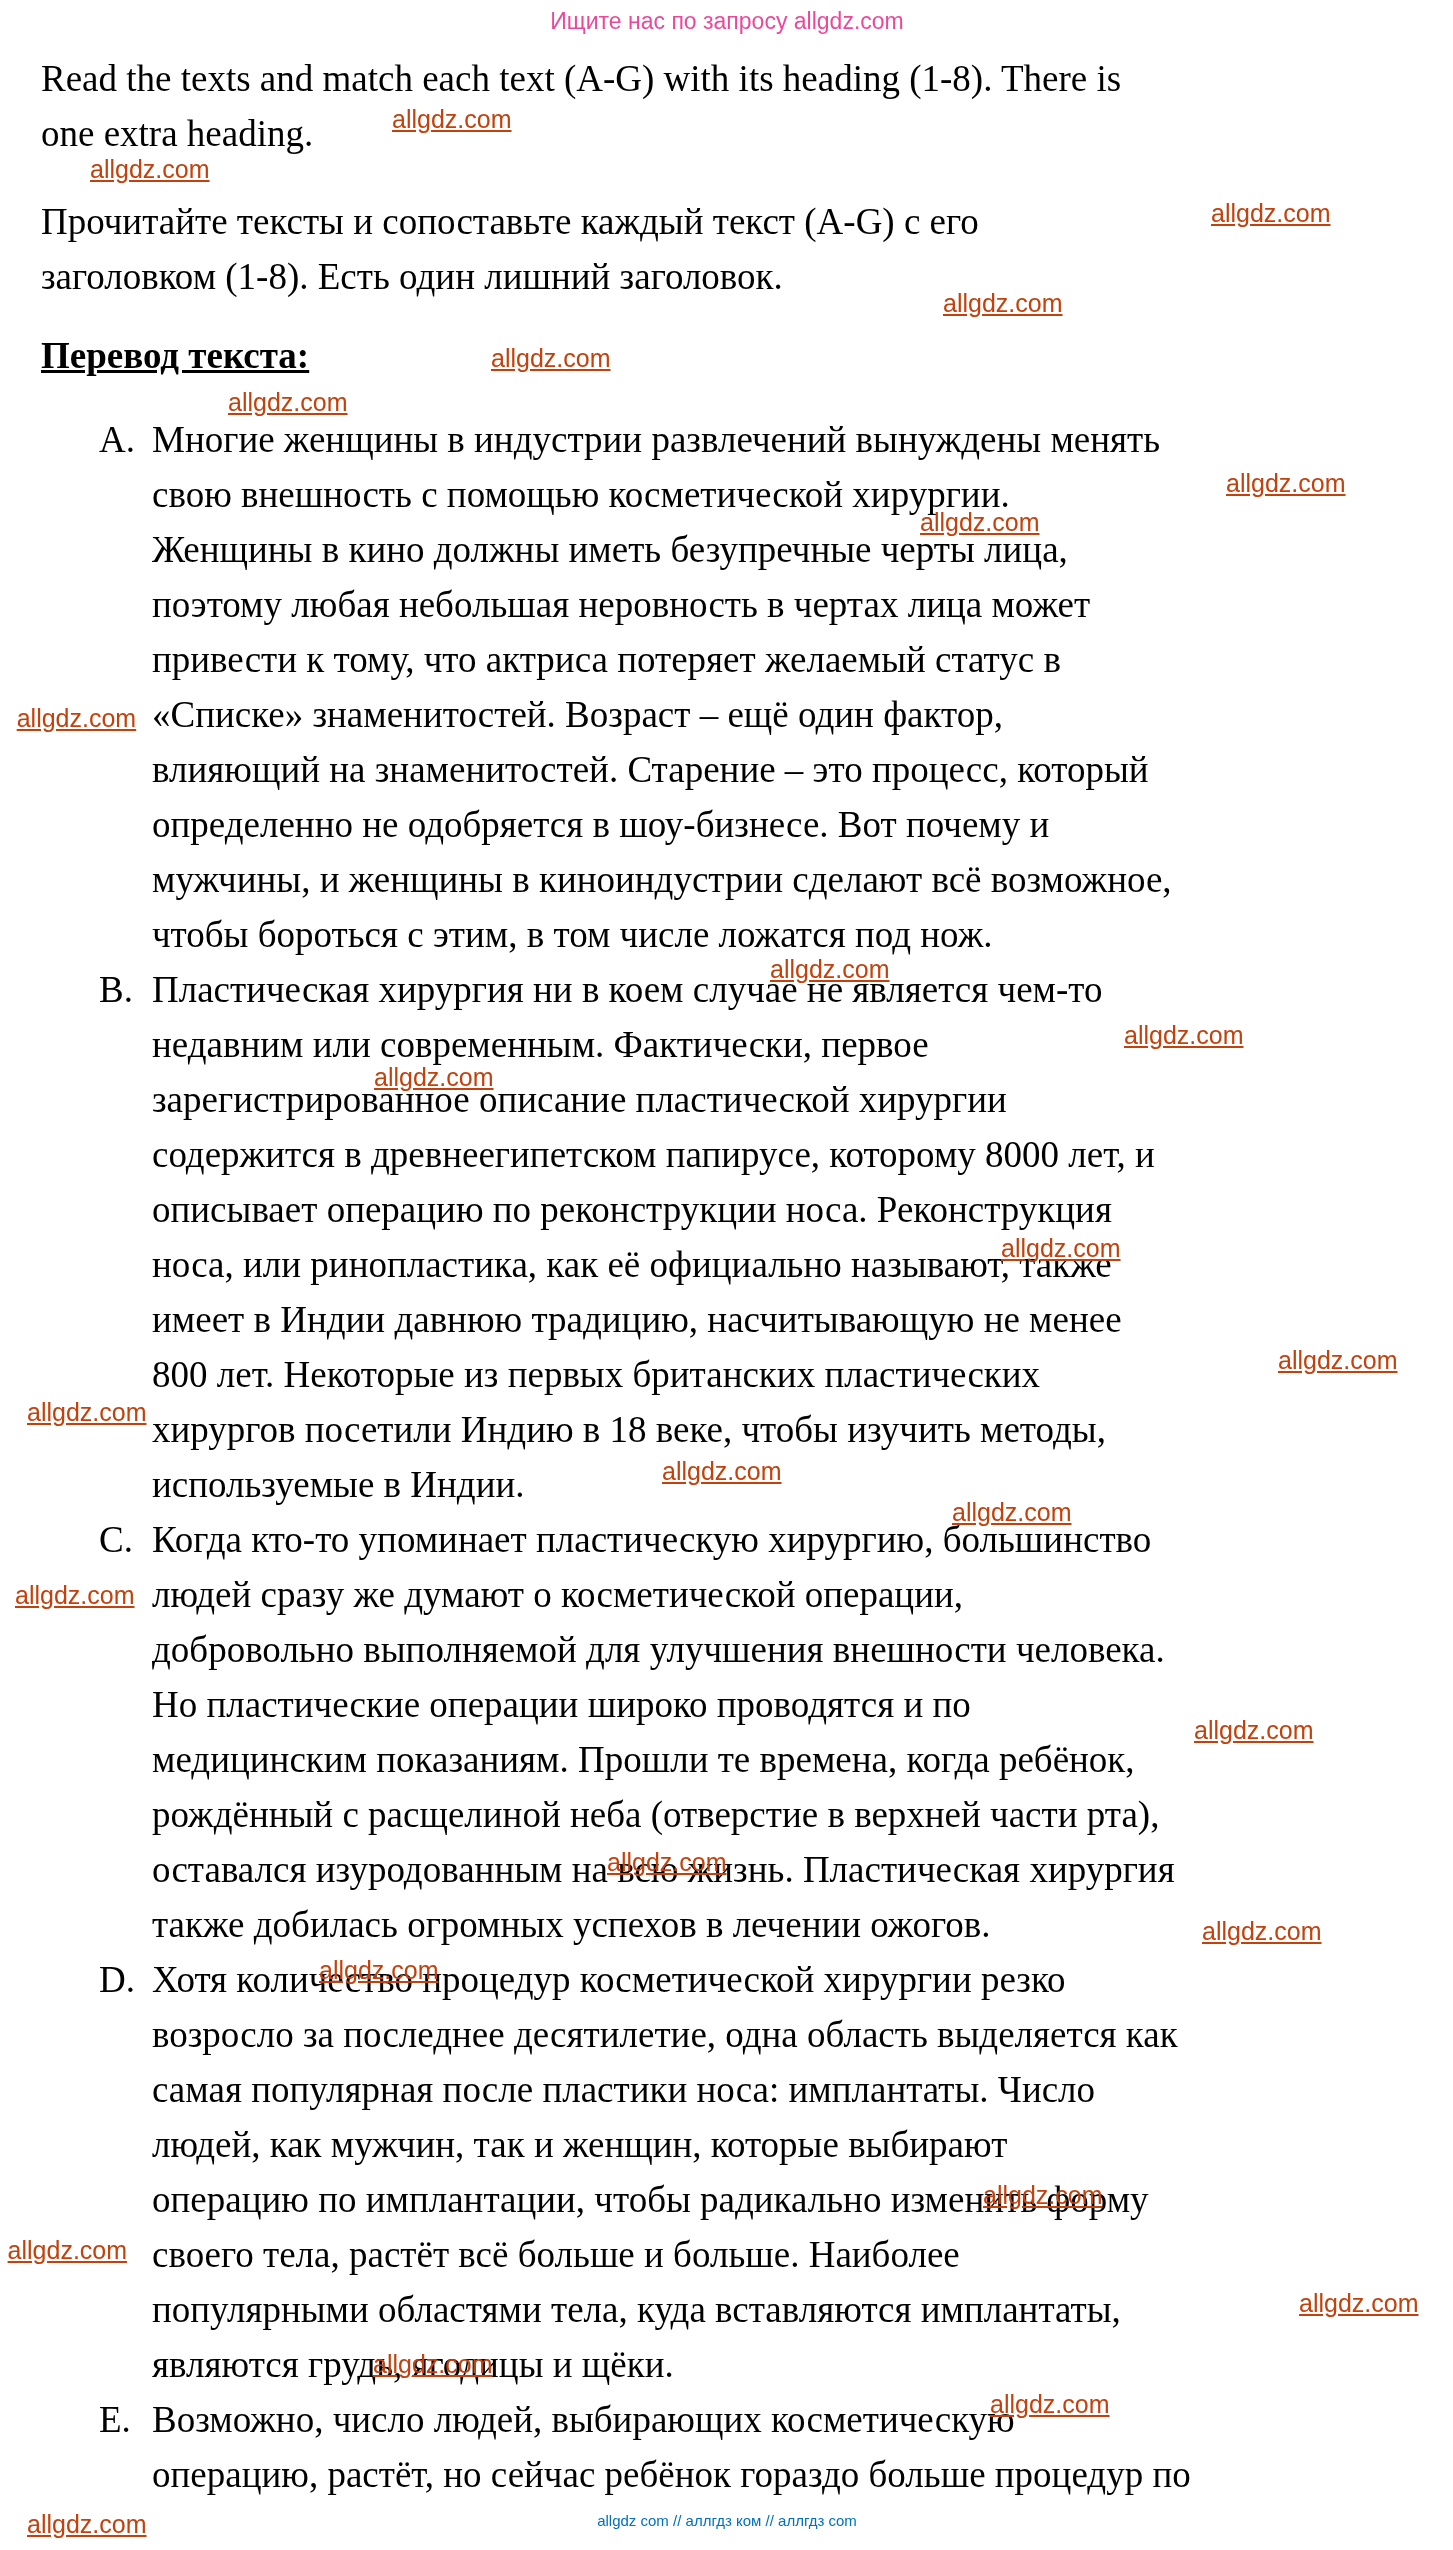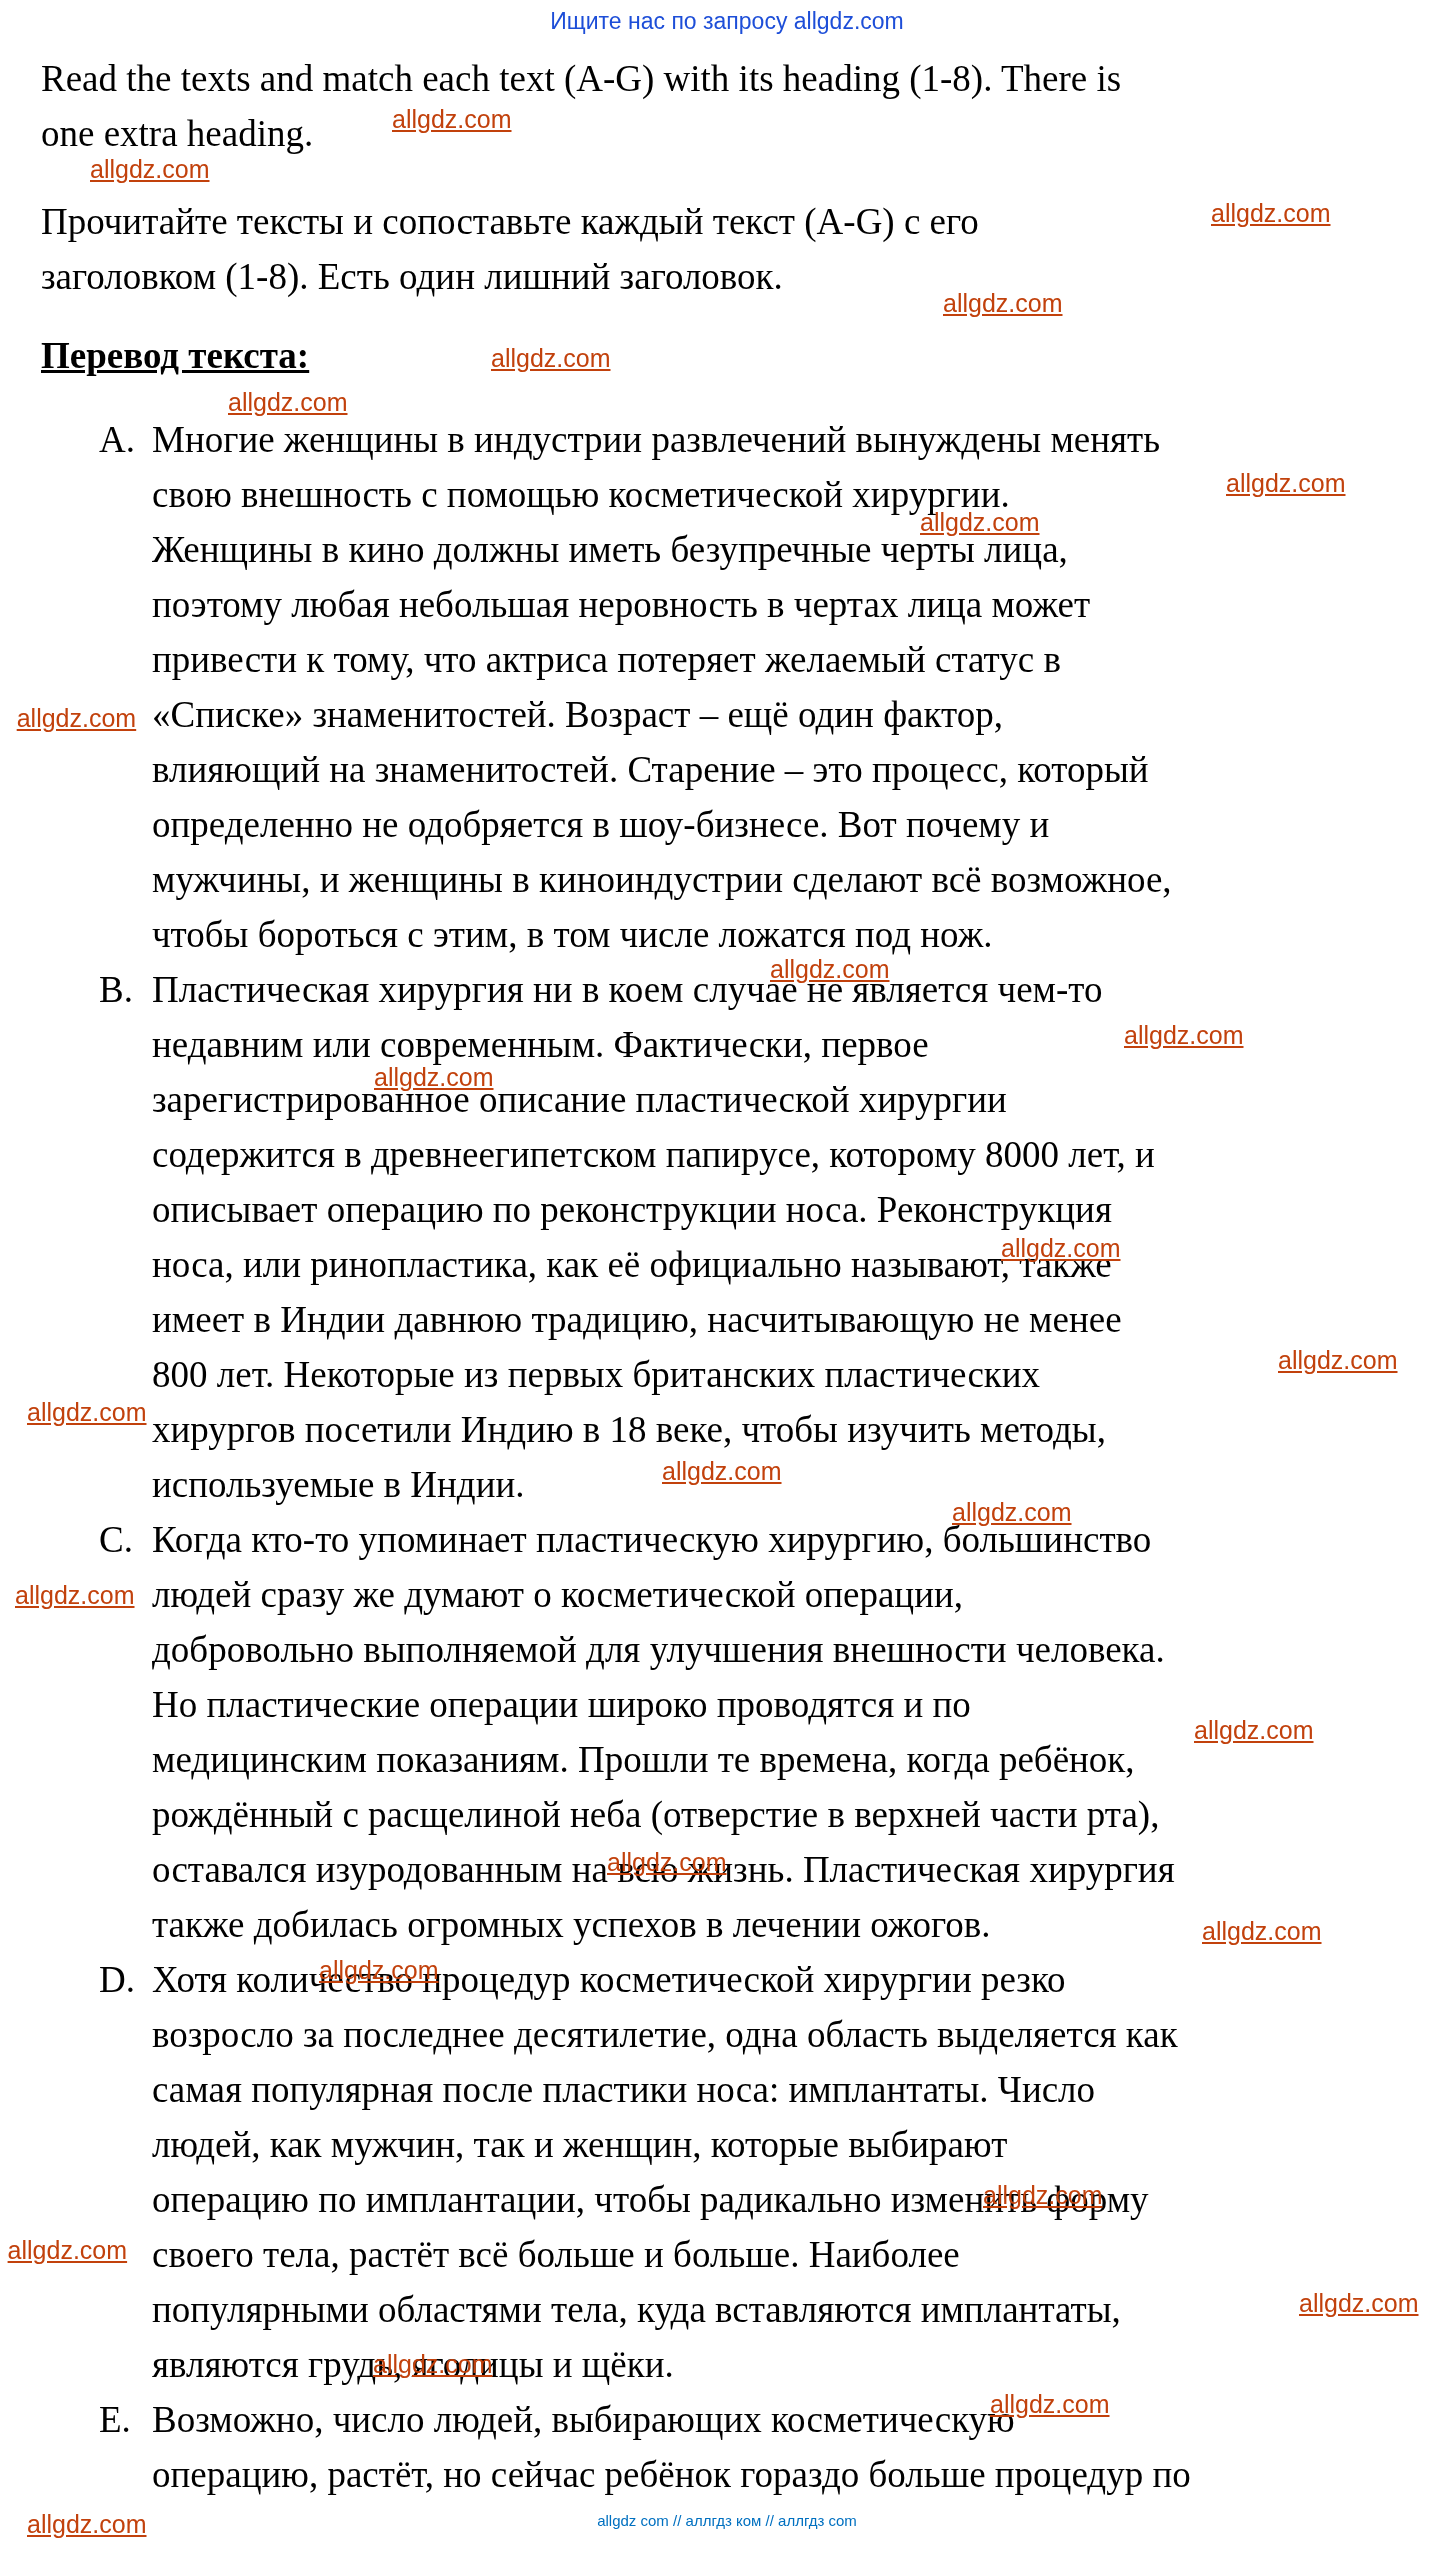--- a/index.html
+++ b/index.html
@@ -12,21 +12,21 @@
     font-family: "Liberation Serif", serif;
     color: #000000;
   }
   .page { position: relative; width: 100%; height: 100%; }
 
   .banner {
     padding-top: 7.6px;
     text-align: center;
     font-family: "Liberation Sans", sans-serif;
     font-size: 23px;
-    color: #1d4ed8;
+    color: #ec4899;
   }
 
   .content {
     padding-left: 41px;
     padding-right: 23px;
   }
 
   .para {
     font-size: 37px;
     line-height: 55px;

